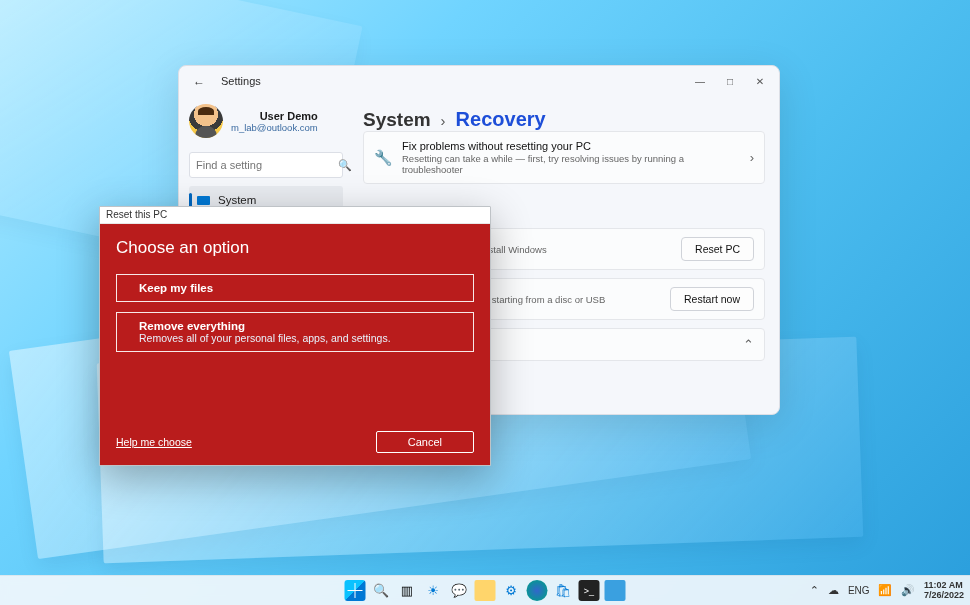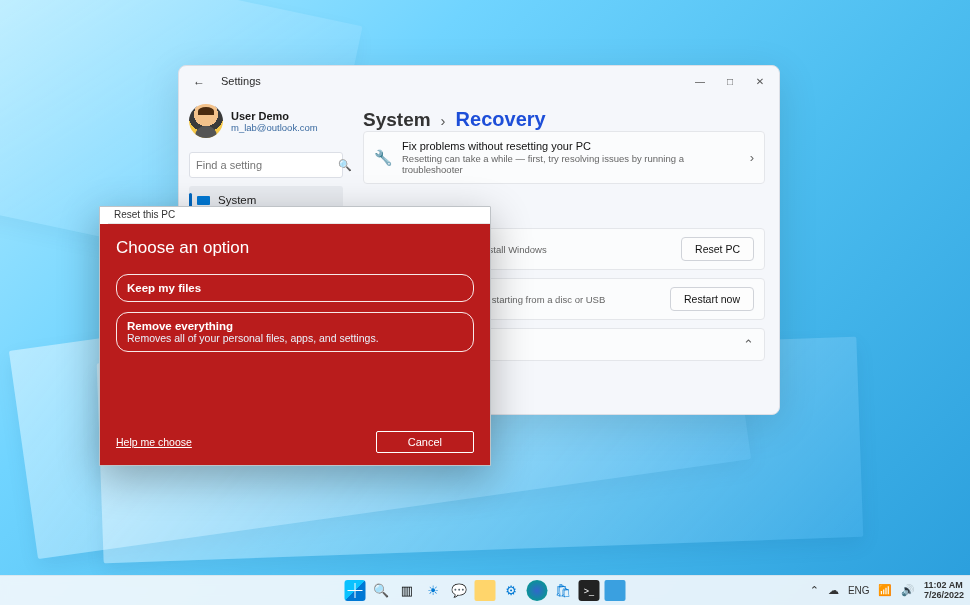--- a/index.html
+++ b/index.html
@@ -36,21 +36,21 @@
   .sidebar { width: 172px; padding: 6px 8px 6px 10px; overflow: hidden;}
   .profile { display: flex; align-items: center; gap: 8px; padding: 2px 0 10px 0;}
   .avatar {
     width: 34px; height: 34px; border-radius: 50%;
     background: radial-gradient(circle at 50% 30%, #f3c28b 0 12px, #3a3a3a 12px 18px, transparent 18px), #f7c948;
     position: relative; overflow:hidden;
   }
   .avatar::after{content:"";position:absolute;bottom:-2px;left:6px;width:22px;height:14px;background:#555;border-radius:10px 10px 0 0;}
   .avatar::before{content:"";position:absolute;top:6px;left:11px;width:12px;height:12px;background:#f3c28b;border-radius:50%;}
   .avatar-hair{position:absolute;top:3px;left:9px;width:16px;height:8px;background:#4a2b10;border-radius:50% 50% 0 0;}
-  .profile-name { font-size: 11px; font-weight: 600; color:#1a1a1a;}
+  .profile-name { font-size: 11px; font-weight: 600; color:#1a1a1a;text-align:right;}
   .profile-email { font-size: 9.5px; color:#3a6aa0;}
   .search-box {
     display: flex; align-items: center; background: #fff; border: 1px solid #dcdfe6;
     border-radius: 3px; height: 26px; padding: 0 6px; margin: 4px 0 8px 0;
   }
   .search-box input { flex:1; border: none; outline: none; font-size: 11px; background: transparent; color:#333;}
   .search-icon { font-size: 11px; color: #555; }
   .nav-item {
     display: flex; align-items: center; gap: 8px; height: 28px; padding: 0 8px;
     border-radius: 3px; font-size: 11.5px; color: #222; position: relative;
@@ -83,26 +83,26 @@
   }
   .half-tile { margin-top:44px; } 
 
   
   .reset-dialog {
     position:absolute; left:99px; top:206px; width:392px; height:260px;
     background:#fff; border:1px solid #bfc3c7; border-radius:1px;
     box-shadow: 0 12px 40px rgba(0,0,0,0.3); overflow:hidden;
     display:flex; flex-direction:column;
   }
-  .rd-title{height:17px; font-size:10px; color:#333; padding: 2px 6px; background:#fff;border-bottom:1px solid #e8e8e8;margin-left:8px;}
+  .rd-title{height:17px; font-size:10px; color:#333; padding: 2px 6px; background:#fff;border-bottom:1px solid #e8e8e8;}
   .rd-body{flex:1; background:#b91c1c; color:#fff; padding: 14px 16px 12px 16px; display:flex;flex-direction:column;}
   .rd-heading{font-size:17px; font-weight:400; margin-bottom:16px;}
   .rd-option{
-    border:1px solid rgba(255,255,255,0.9); border-radius:12px;
-    padding:7px 10px; margin-bottom:10px; cursor:pointer;
+    border:1px solid rgba(255,255,255,0.9); border-radius:0;
+    padding:7px 22px; margin-bottom:10px; cursor:pointer;
   }
   .rd-opt-title{font-size:11.5px;font-weight:600;}
   .rd-opt-desc{font-size:10.5px;font-weight:400;color:#e8f2fc;}
   .rd-spacer{flex:1;}
   .rd-footer{display:flex;justify-content:space-between;align-items:center;}
   .rd-help{font-size:10.5px; text-decoration:underline; color:#fff;}
   .rd-cancel{
     border:1px solid #fff; background:transparent; color:#fff;
     font-size:11px; padding:4px 31px; border-radius:2px;
   }

